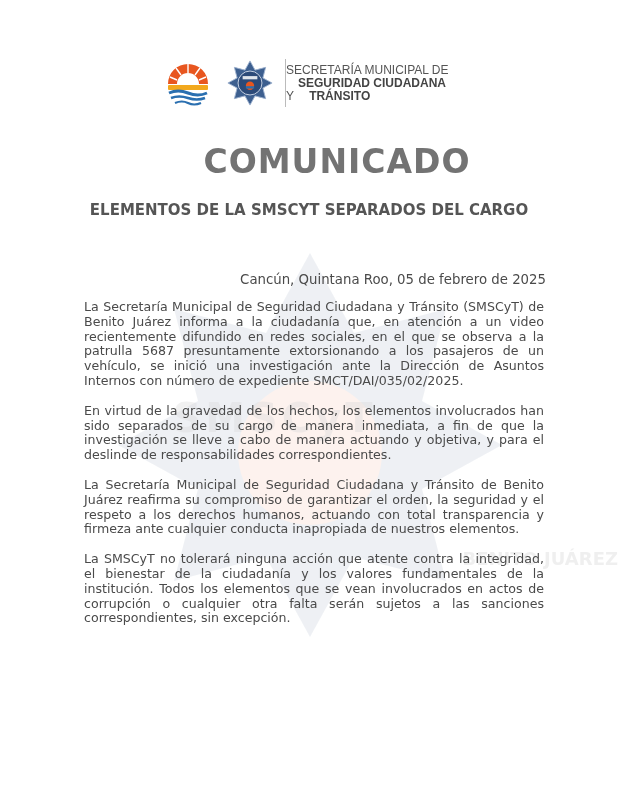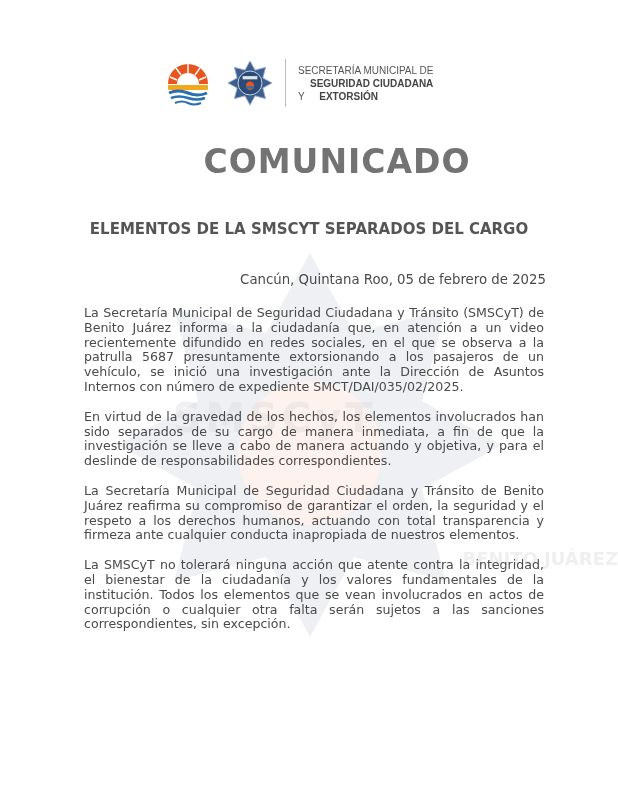--- a/index.html
+++ b/index.html
@@ -4,27 +4,27 @@
   <style>
     html, body { margin: 0; padding: 0; background: #ffffff; }
     body { width: 618px; height: 800px; position: relative; overflow: hidden; font-family: "DejaVu Sans", sans-serif; color: #4a4a4a; }
     .watermark { position: absolute; left: 90px; top: 245px; width: 440px; height: 400px; opacity: 0.07; pointer-events: none; }
     .wm-text1 { position: absolute; left: 0; width: 549px; top: 395px; text-align: center; font-size: 40px; font-weight: bold; color: #d8d8d8; letter-spacing: 4px; opacity: 0.35; }
     .wm-text2 { position: absolute; left: 0; width: 618px; top: 548px; text-align: right; font-size: 18px; font-weight: bold; color: #d8d8d8; opacity: 0.4; }
     .header { position: absolute; left: 165px; top: 58px; height: 50px; display: flex; align-items: center; }
     .logo-cancun { width: 46px; height: 46px; }
     .logo-badge { width: 46px; height: 48px; margin-left: 16px; }
     .vline { width: 1px; height: 48px; background: #bbbbbb; margin-left: 12px; }
-    .org { margin-left: 12px; font-size: 10px; line-height: 13px; color: #555; font-family: "Liberation Sans", sans-serif; }
+    .org { font-size: 12px; line-height: 13px; color: #555; font-family: "Liberation Sans", sans-serif; }
     .org b { font-weight: bold; color: #444; padding-left: 12px; }
     .title { position: absolute; left: 0; width: 618px; top: 142px; text-align: center; font-size: 33px; font-weight: bold; color: #737373; letter-spacing: 1px; font-family: "DejaVu Sans", sans-serif; margin-left: 28px; }
-    .subtitle { position: absolute; left: 60px; width: 498px; top: 201px; text-align: center; font-size: 15px; line-height: 19px; font-weight: bold; color: #555; margin-top: 19px; }
+    .subtitle { position: absolute; left: 60px; width: 498px; top: 201px; text-align: center; font-size: 15px; line-height: 19px; font-weight: bold; color: #555; }
     .date { position: absolute; right: 72px; top: 272px; font-size: 13.3px; color: #4a4a4a; }
     .body { position: absolute; left: 84px; width: 460px; top: 298px; font-size: 12.6px; line-height: 14.8px; text-align: justify; color: #4a4a4a; }
-    .body p { margin: 8px 0 15px 0; }
+    .body p { margin: 2px 0 15px 0; }
   </style>
 </head>
 <body>
 
 <svg class="watermark" viewBox="0 0 100 100">
   <polygon points="50,2 61,22 84,16 78,39 98,50 78,61 84,84 61,78 50,98 39,78 16,84 22,61 2,50 22,39 16,16 39,22" fill="#1f3f6e"></polygon>
   <circle cx="50" cy="52" r="18" fill="#e8561f"></circle>
 </svg>
 <div class="wm-text1">SMSCyT</div>
 <div class="wm-text2">BENITO JUÁREZ</div>
@@ -48,21 +48,21 @@
     <polygon points="50,2 61,22 84,16 78,39 98,50 78,61 84,84 61,78 50,98 39,78 16,84 22,61 2,50 22,39 16,16 39,22" fill="#3d5f8f" stroke="#9fb3cf" stroke-width="2"></polygon>
     <circle cx="50" cy="50" r="26" fill="#2c4a78" stroke="#cfd9e8" stroke-width="2"></circle>
     <rect x="34" y="35" width="32" height="7" fill="#ffffff" opacity="0.85"></rect>
     <circle cx="50" cy="56" r="9" fill="#e8561f"></circle>
     <rect x="41" y="57" width="18" height="5" fill="#2a6fb0"></rect>
   </svg>
   <div class="vline"></div>
   <div class="org">
     <div>SECRETARÍA MUNICIPAL DE</div>
     <div><b>SEGURIDAD CIUDADANA</b></div>
-    <div><span>Y </span><b>EXTORSIÓN</b></div>
+    <div><span>Y </span><b>TRÁNSITO</b></div>
   </div>
 </div>
 
 <div class="title">COMUNICADO</div>
 
 <div class="subtitle">
   <div>ELEMENTOS DE LA SMSCYT SEPARADOS DEL CARGO</div>
 </div>
 
 <div class="date">Cancún, Quintana Roo, 05 de febrero de 2025</div>

